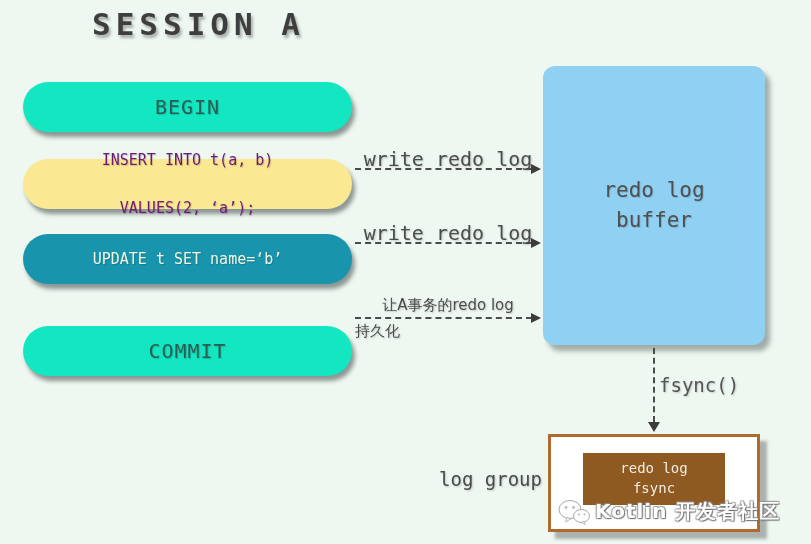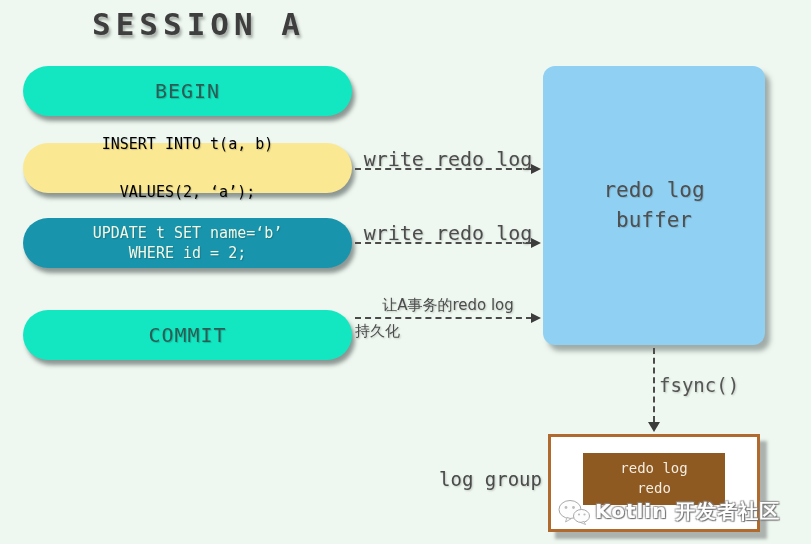--- a/index.html
+++ b/index.html
@@ -26,23 +26,24 @@
     font-size:31px;font-weight:bold;letter-spacing:5px;
     color:#3e3e3e;
     text-shadow:2px 3px 3px rgba(0,0,0,0.30);
   }
   .pill{
     position:absolute;left:23px;width:329px;height:50px;
     border-radius:25px;
     display:flex;flex-direction:column;justify-content:center;align-items:center;
     box-shadow:3px 5px 4px rgba(60,70,70,0.55);
     text-align:center;
+    margin-top:16px;
   }
   .pill.turquoise{background:var(--pill_turquoise);color:#2c5d55;font-size:20px;letter-spacing:1px;}
-  .pill.yellow{background:var(--pill_yellow);color:#000000;font-size:15px;line-height:1.35;gap:28px;}
+  .pill.yellow{background:var(--pill_yellow);color:#701a75;font-size:15px;line-height:1.35;gap:28px;}
   .pill.teal{background:var(--pill_teal);color:#f2f8e4;font-size:15px;line-height:1.35;}
   .pill span{text-shadow:1px 1px 1px rgba(0,0,0,0.18);}
   .buffer{
     position:absolute;left:543px;top:66px;width:222px;height:279px;
     background:var(--buffer_blue);
     border-radius:12px;
     box-shadow:5px 6px 5px rgba(85,95,95,0.5);
     display:flex;flex-direction:column;justify-content:center;align-items:center;
     font-size:21px;line-height:1.4;color:#4f4f4f;
   }
@@ -124,21 +125,20 @@
     <span>BEGIN</span>
   </div>
 
   <div class="pill yellow" style="top:143px;">
     <span>INSERT INTO t(a, b)</span>
     <span>VALUES(2, ‘a’);</span>
   </div>
 
   <div class="pill teal" style="top:218px;">
     <span>UPDATE t SET name=‘b’</span>
-    <span>WHERE id = 2;</span>
   </div>
 
   <div class="pill turquoise" style="top:310px;">
     <span>COMMIT</span>
   </div>
 
   <div class="buffer">
     <span>redo log</span>
     <span>buffer</span>
   </div>
@@ -168,21 +168,21 @@
   </div>
 
   <div class="fsync-label">fsync()</div>
 
   <div class="log-group-label">log group</div>
 
   <div class="file-outer"></div>
 
   <div class="file-inner">
     <span>redo log</span>
-    <span>redo</span>
+    <span>fsync</span>
   </div>
 
   <div class="watermark">
     <svg width="32" height="26" viewBox="0 0 32 26">
       <ellipse cx="12" cy="10.5" rx="11" ry="9" fill="#fdfdfd" stroke="#a9a9a9" stroke-width="1"></ellipse>
       <path d="M9 18.5 L7.5 23 L13 19.8 Z" fill="#fdfdfd" stroke="#a9a9a9" stroke-width="0.8"></path>
       <circle cx="8" cy="8.5" r="1.4" fill="#bdbdbd"></circle>
       <circle cx="15.5" cy="8.5" r="1.4" fill="#bdbdbd"></circle>
       <ellipse cx="23.5" cy="17" rx="8" ry="6.5" fill="#fdfdfd" stroke="#a9a9a9" stroke-width="1"></ellipse>
       <path d="M26 22.5 L27.5 25.5 L22.5 23.5 Z" fill="#fdfdfd" stroke="#a9a9a9" stroke-width="0.8"></path>

